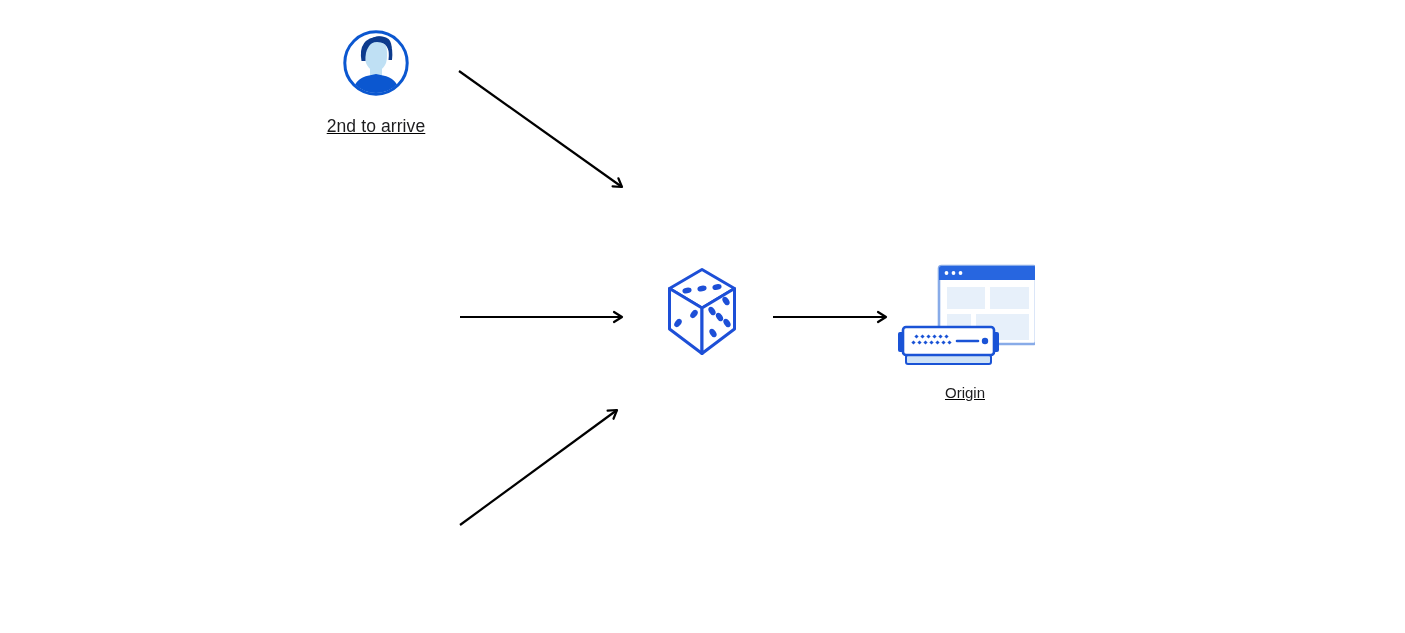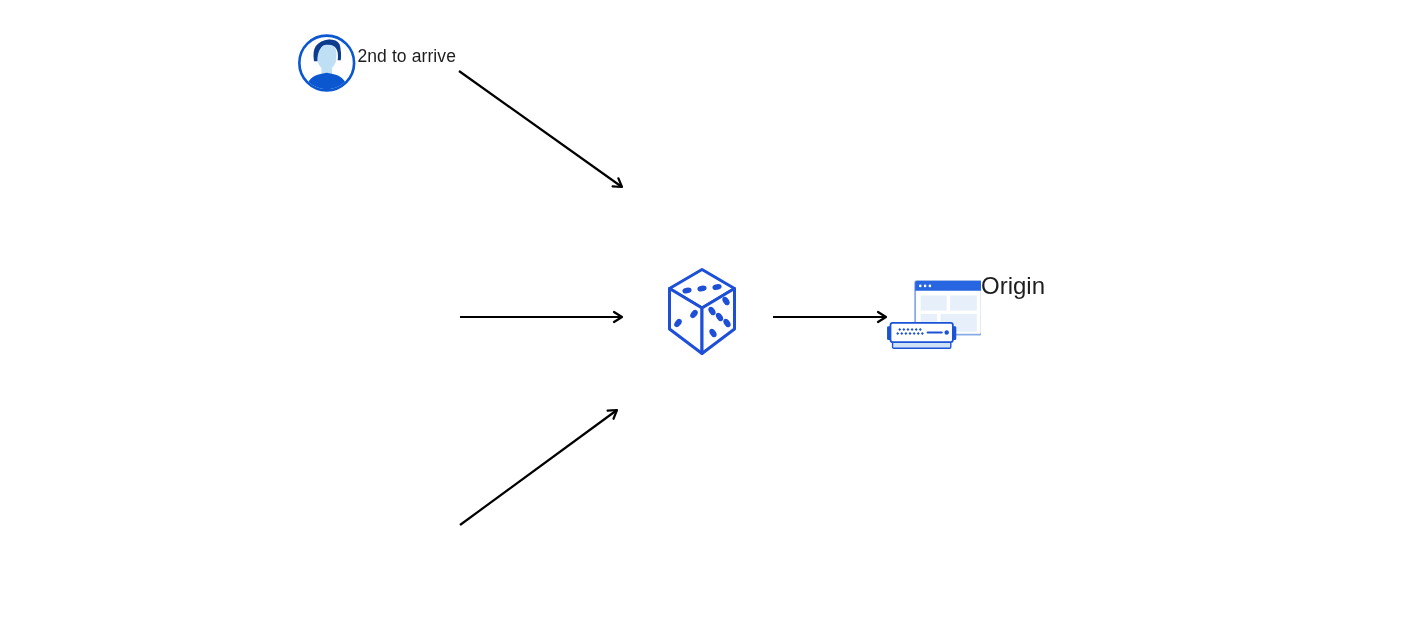--- a/index.html
+++ b/index.html
@@ -10,32 +10,33 @@
   .canvas {
     position: relative;
     width: 1405px;
     height: 633px;
     background: #ffffff;
     overflow: hidden;
   }
   .node {
     position: absolute;
     display: flex;
-    flex-direction: row;
-    align-items: flex-start;
+    flex-direction: column;
+    align-items: center;
+    text-decoration: underline;
   }
   .node-label {
     margin-top: 18px;
     font-size: 17.5px;
     letter-spacing: 0.1px;
     color: #1d1d1f;
     white-space: nowrap;
   }
   .origin-label {
-    font-size: 24px;
+    font-size: 15px;
     color: #1d1d1f;
     white-space: nowrap;
   }
   .arrows-layer {
     position: absolute;
     left: 0; top: 0;
     width: 1405px; height: 633px;
     pointer-events: none;
   }
   .abs { position: absolute; }

